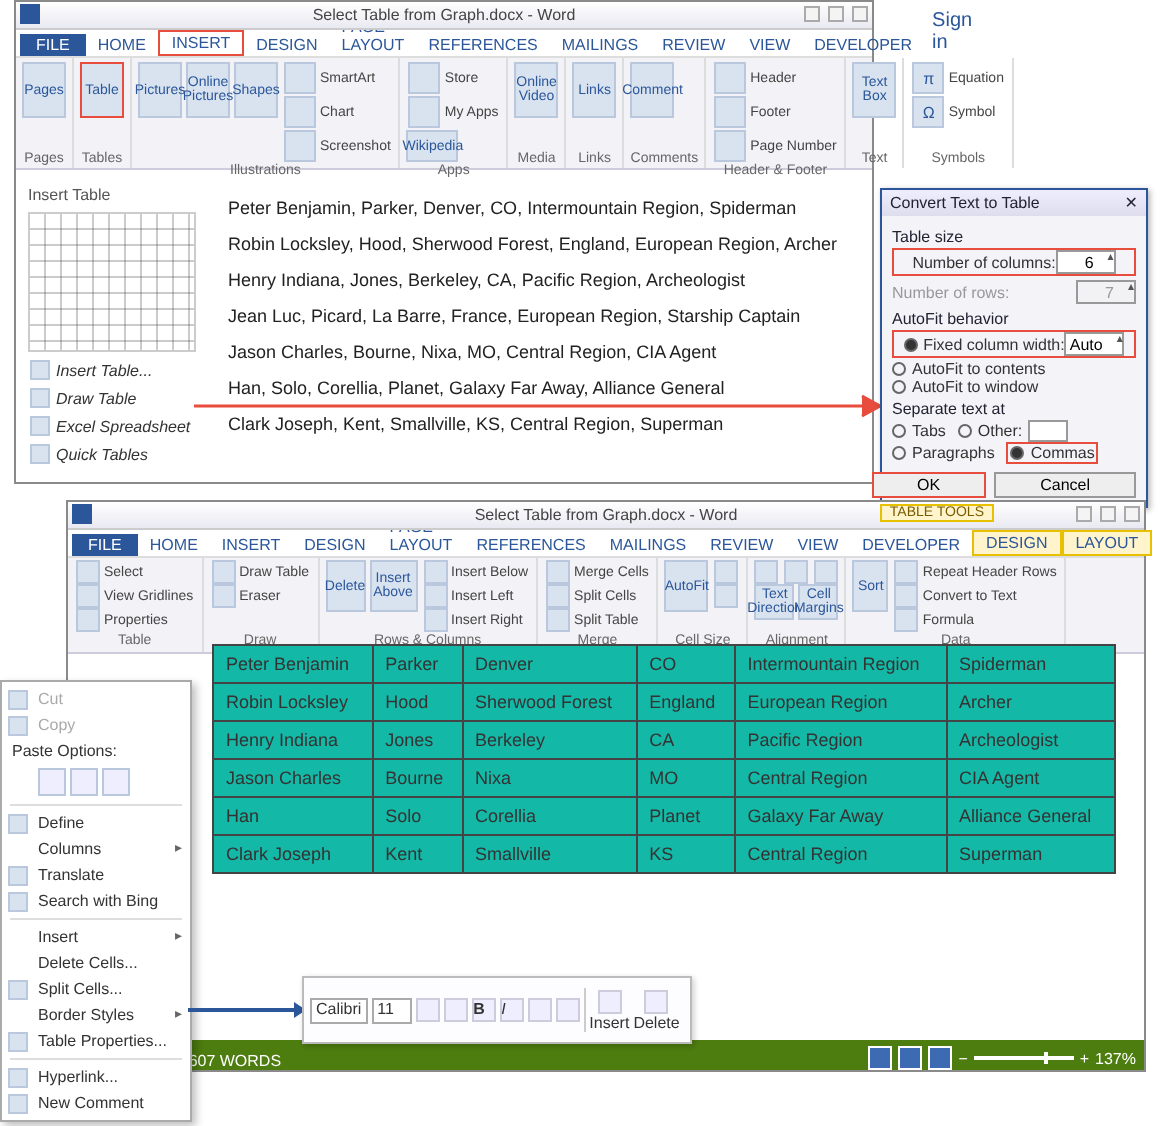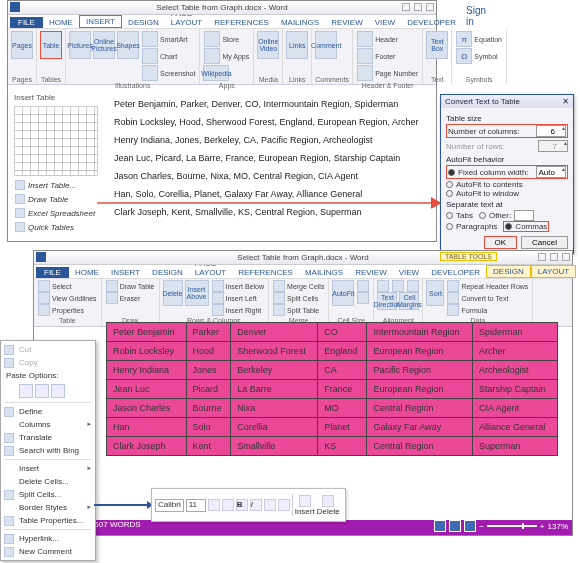--- a/index.html
+++ b/index.html
@@ -43,30 +43,30 @@
 
 
 .redarrow { position:absolute; stroke:#e74c3c; fill:none; stroke-width:1.5; }
 
 
 .dialog { position:absolute; top:94px; left:440px; width:134px; background:#f4f4f8; border:1px solid #2b579a; font-size:8px; box-shadow:1px 1px 3px rgba(0,0,0,.3);}
 .dialog .dtitle { background:linear-gradient(#eef,#dde); color:#223; padding:2px 4px; font-size:8px; display:flex; justify-content:space-between;}
 .dialog .dbody { padding:4px 5px; }
 .dialog .sect { font-size:8px; color:#223; margin:2px 0 1px 0;}
 .dialog .row { display:flex; align-items:center; justify-content:space-between; margin:1px 0; padding:1px 0;}
-.dialog .row.hot { border:1px solid #e74c3c; padding:0 1px;}
+.dialog .row.hot { border:1px solid #e74c3c; padding:0 1px;justify-content:center;}
 .dialog input[type=text]{ width:30px; height:12px; font-size:8px; border:1px solid #999; text-align:right; padding-right:10px;}
 .spin { position:relative; }
 .spin:after { content:"▴"; position:absolute; right:1px; top:-1px; font-size:6px; color:#555;}
 .dialog .radio { display:flex; align-items:center; gap:3px; }
 .dialog .radio .dot { width:7px; height:7px; border:1px solid #666; border-radius:50%; }
 .dialog .radio.sel .dot { background:#333; }
 .dialog .radio.hot { border:1px solid #e74c3c; padding:0 1px;}
 .dialog .btns { display:flex; justify-content:flex-end; gap:4px; margin-top:4px;}
-.dialog .btn { border:1px solid #999; background:#eee; padding:1px 10px; font-size:8px;}
+.dialog .btn { border:1px solid #999; background:#eee; padding:1px 22px; font-size:8px;}
 .dialog .btn.ok { border:1px solid #e74c3c; }
 
 
 .win2 { top:250px; left:33px; width:540px; height:286px; }
 .ribbon2 { height:48px; background:#f3f3f7; border-bottom:1px solid #ccd; display:flex; font-size:7px;}
 .ribbon2 .rgroup { padding:1px 3px;}
 .r2icon { width:12px;height:12px; background:#d9e3f0; border:1px solid #b9c8dc; display:inline-block;}
 .r2item { display:flex; align-items:center; gap:2px; padding:0 1px; font-size:7px; color:#444; white-space:nowrap;}
 .tooltabs { position:absolute; right:75px; top:1px; display:flex; gap:0;}
 .tooltabs span { border:1px solid #e7c100; background:#fff4cc; font-size:7px; padding:0 4px; color:#7a5c00;}
@@ -75,33 +75,33 @@
 .ctxmenu { position:absolute; top:340px; left:0; width:96px; background:#fff; border:1px solid #aaa; box-shadow:2px 2px 4px rgba(0,0,0,.25); font-size:8px; padding:2px 0;}
 .ctxmenu .citem { padding:2px 5px 2px 18px; position:relative; color:#333; white-space:nowrap;}
 .ctxmenu .citem.dim { color:#aaa;}
 .ctxmenu .citem .cicon { position:absolute; left:3px; top:2px; width:10px; height:10px; background:#d9e3f0; border:1px solid #b9c8dc;}
 .ctxmenu .citem.arrow:after { content:"▸"; position:absolute; right:4px; top:2px; font-size:7px; color:#666;}
 .ctxmenu hr { border:none; border-top:1px solid #ddd; margin:2px 4px;}
 .ctxmenu .pasteopts { display:flex; gap:2px; padding:2px 5px 2px 18px;}
 .ctxmenu .pasteopts span{ width:14px;height:14px; border:1px solid #b9c8dc; background:#eef;}
 
 
-.doctable { position:absolute; top:322px; left:106px; width:452px; border-collapse:collapse; font-size:9px; background:#ec4899;}
+.doctable { position:absolute; top:322px; left:106px; width:452px; border-collapse:collapse; font-size:9px; background:#14b8a6;}
 .doctable td { border:1px solid #444; padding:4px 6px; }
 
 
 .minitb { position:absolute; top:488px; left:151px; width:195px; height:34px; background:#fdfdff; border:1px solid #bbb; box-shadow:1px 1px 3px rgba(0,0,0,.2); display:flex; align-items:center; padding:2px 3px; gap:2px; font-size:8px;}
 .minitb .sel { border:1px solid #aaa; background:#fff; padding:0 2px; height:13px; font-size:8px;}
 .minitb .mbicon { width:12px; height:12px; border:1px solid #ccd; background:#eef; display:inline-block;}
 
 .bluearrow { position:absolute; top:504px; left:94px; width:58px; height:2px; background:#2b579a;}
 .bluearrow:after{ content:""; position:absolute; right:-1px; top:-3px; border-left:6px solid #2b579a; border-top:4px solid transparent; border-bottom:4px solid transparent;}
 
 
-.statusbar { position:absolute; bottom:0; left:0; right:0; height:15px; background:#a21caf; color:#fff; font-size:8px; display:flex; align-items:flex-start; padding:0 4px; gap:8px;}
+.statusbar { position:absolute; bottom:0; left:0; right:0; height:15px; background:#4d7c0f; color:#fff; font-size:8px; display:flex; align-items:flex-end; padding:0 4px; gap:8px;}
 .statusbar .zoom { margin-left:auto; display:flex; align-items:center; gap:3px;}
 .statusbar .slider { width:50px; height:2px; background:#fff; position:relative;}
 .statusbar .slider:before{content:"";position:absolute; left:70%; top:-2px; width:2px; height:6px; background:#fff;}
 
 .stubicons { display:flex; gap:3px; }
 </style>
 </head>
 <body>
 
 <div class="wordwin win1">
@@ -519,28 +519,20 @@
       </tr>
       <tr>
         <td>Henry Indiana</td>
         <td>Jones</td>
         <td>Berkeley</td>
         <td>CA</td>
         <td>Pacific Region</td>
         <td>Archeologist</td>
       </tr>
       <tr>
-        <td>Jean Luc</td>
-        <td>Picard</td>
-        <td>La Barre</td>
-        <td>France</td>
-        <td>European Region</td>
-        <td>Starship Captain</td>
-      </tr>
-      <tr>
         <td>Jason Charles</td>
         <td>Bourne</td>
         <td>Nixa</td>
         <td>MO</td>
         <td>Central Region</td>
         <td>CIA Agent</td>
       </tr>
       <tr>
         <td>Han</td>
         <td>Solo</td>

